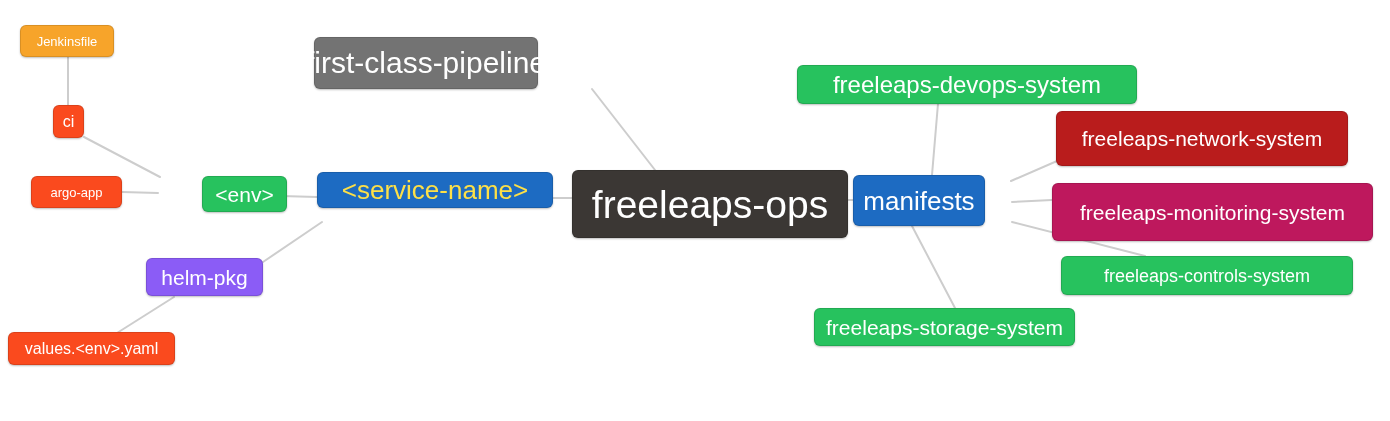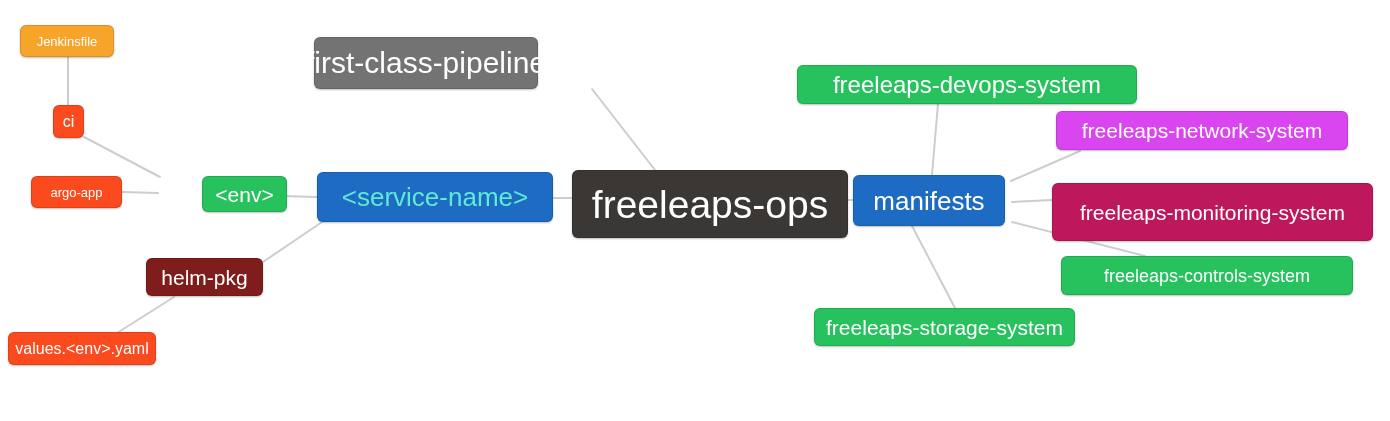--- a/index.html
+++ b/index.html
@@ -58,24 +58,24 @@
       <line x1="1011" y1="181" x2="1080" y2="151" stroke="#cdcdcd" stroke-width="2" stroke-linecap="round"></line>
       <line x1="1012" y1="202" x2="1052" y2="200" stroke="#cdcdcd" stroke-width="2" stroke-linecap="round"></line>
       <line x1="1012" y1="222" x2="1145" y2="256" stroke="#cdcdcd" stroke-width="2" stroke-linecap="round"></line>
       <line x1="912" y1="226" x2="955" y2="308" stroke="#cdcdcd" stroke-width="2" stroke-linecap="round"></line>
     </svg>
 
 <div class="node" style="left: 20px; top: 25px; width: 94px; height: 32px; font-size: 13px; background: rgb(247, 164, 42); color: rgb(255, 255, 255);">Jenkinsfile</div>
     <div class="node" style="left: 53px; top: 105px; width: 31px; height: 33px; font-size: 16px; background: rgb(250, 74, 30); color: rgb(255, 255, 255);">ci</div>
     <div class="node" style="left: 31px; top: 176px; width: 91px; height: 32px; font-size: 13px; background: rgb(250, 74, 30); color: rgb(255, 255, 255);">argo-app</div>
     <div class="node" style="left: 158px; top: 176px; width: 85px; height: 36px; font-size: 21px; background: rgb(39, 194, 94); color: rgb(255, 255, 255); margin-left: 44px;">&lt;env&gt;</div>
-    <div class="node" style="left: 146px; top: 258px; width: 117px; height: 38px; font-size: 21px; background: #7f1d1d; color: rgb(255, 255, 255);">helm-pkg</div>
-    <div class="node" style="left: 8px; top: 332px; width: 148px; height: 33px; font-size: 16px; background: rgb(250, 74, 30); color: rgb(255, 255, 255);">values.&lt;env&gt;.yaml</div>
+    <div class="node" style="left: 146px; top: 258px; width: 117px; height: 38px; font-size: 21px; background: #8b5cf6; color: rgb(255, 255, 255);">helm-pkg</div>
+    <div class="node" style="left: 8px; top: 332px; width: 167px; height: 33px; font-size: 16px; background: rgb(250, 74, 30); color: rgb(255, 255, 255);">values.&lt;env&gt;.yaml</div>
     <div class="node" style="left: 314px; top: 37px; width: 224px; height: 52px; font-size: 30px; background: #737373; color: rgb(255, 255, 255);">first-class-pipeline</div>
-    <div class="node" style="left: 317px; top: 172px; width: 236px; height: 50px; font-size: 26px; background: rgb(29, 107, 194); color: #5eead4;">&lt;service-name&gt;</div>
+    <div class="node" style="left: 317px; top: 172px; width: 236px; height: 36px; font-size: 26px; background: rgb(29, 107, 194); color: #fde047;">&lt;service-name&gt;</div>
     <div class="node" style="left: 572px; top: 170px; width: 276px; height: 68px; font-size: 39px; background: rgb(59, 55, 52); color: rgb(255, 255, 255);">freeleaps-ops</div>
-    <div class="node" style="left: 853px; top: 175px; width: 152px; height: 51px; font-size: 26px; background: rgb(29, 107, 194); color: rgb(255, 255, 255);">manifests</div>
+    <div class="node" style="left: 853px; top: 175px; width: 132px; height: 51px; font-size: 26px; background: rgb(29, 107, 194); color: rgb(255, 255, 255);">manifests</div>
     <div class="node" style="left: 797px; top: 29px; width: 340px; height: 39px; font-size: 24px; background: rgb(39, 194, 94); color: rgb(255, 255, 255); margin-top: 36px;">freeleaps-devops-system</div>
-    <div class="node" style="left: 1056px; top: 111px; width: 292px; height: 39px; font-size: 21px; background: #d946ef; color: rgb(255, 255, 255);">freeleaps-network-system</div>
+    <div class="node" style="left: 1056px; top: 111px; width: 292px; height: 55px; font-size: 21px; background: #b91c1c; color: rgb(255, 255, 255);">freeleaps-network-system</div>
     <div class="node" style="left: 1052px; top: 183px; width: 321px; height: 58px; font-size: 21px; background: #be185d; color: rgb(255, 255, 255);">freeleaps-monitoring-system</div>
     <div class="node" style="left: 1061px; top: 256px; width: 292px; height: 39px; font-size: 18px; background: rgb(39, 194, 94); color: rgb(255, 255, 255);">freeleaps-controls-system</div>
     <div class="node" style="left: 814px; top: 308px; width: 261px; height: 38px; font-size: 21px; background: rgb(39, 194, 94); color: rgb(255, 255, 255);">freeleaps-storage-system</div>
   </div>
 
 </body></html>

